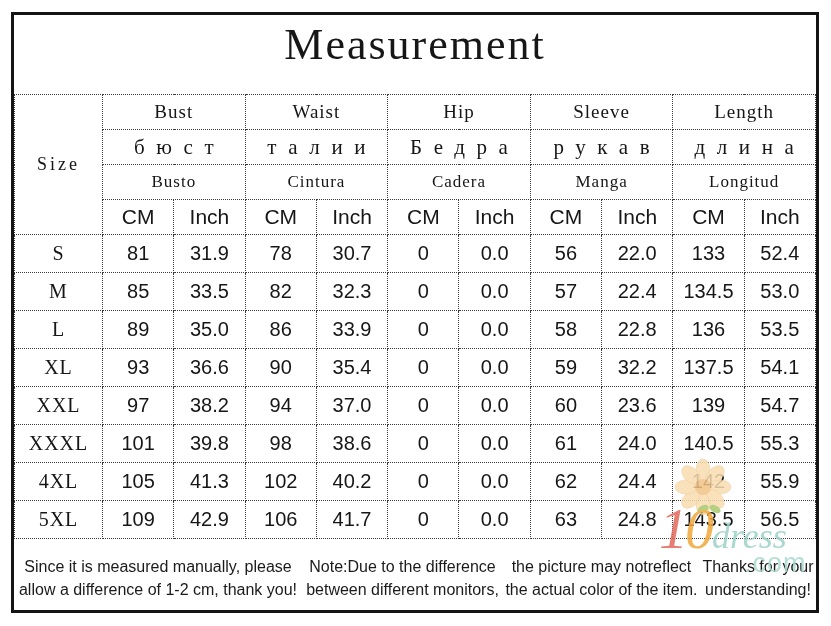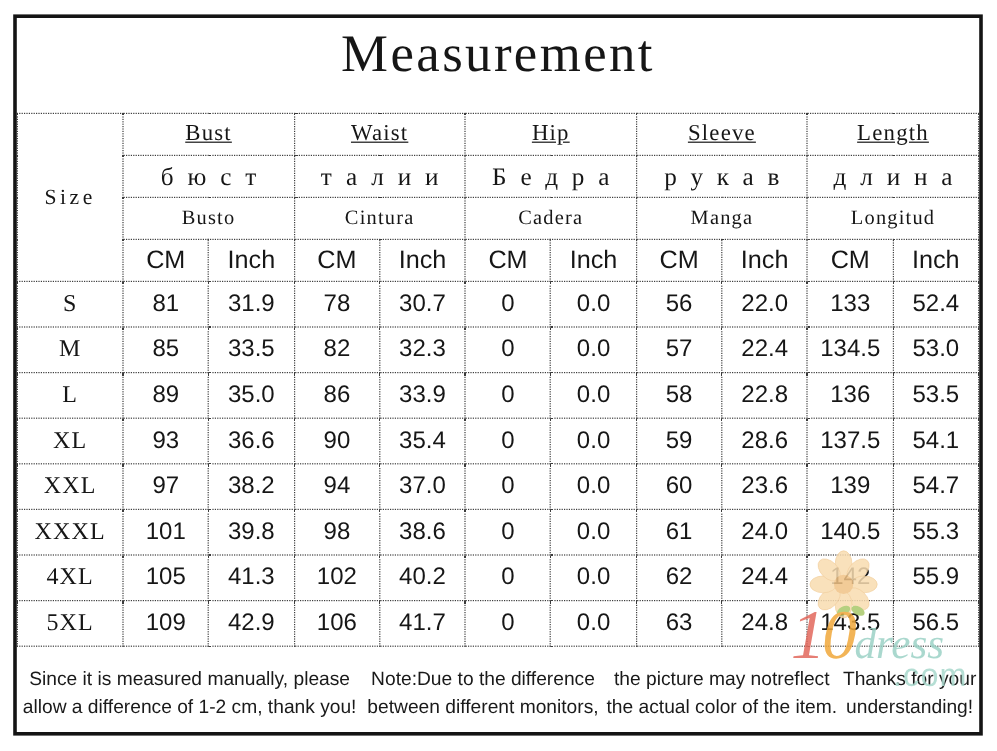--- a/index.html
+++ b/index.html
@@ -30,21 +30,21 @@
     border:1px dotted var(--grid-dotted);
     text-align:center;vertical-align:middle;
     padding:0;overflow:hidden;white-space:nowrap;
     color:var(--text-black);
   }
   tr.hrow{height:35px;}
   tr.drow{height:38px;}
   td.size-head{
     font-family:"Liberation Serif",serif;font-size:18px;letter-spacing:3px;
   }
-  td.h-en{font-family:"Liberation Serif",serif;font-size:19px;letter-spacing:1px;text-decoration:underline;}
+  td.h-en{font-family:"Liberation Serif",serif;font-size:19px;letter-spacing:1px;}
   td.h-ru{
     font-family:"Liberation Serif",serif;font-size:21px;
     letter-spacing:0.55em;text-indent:0.55em;color:var(--accent-red);
   }
   td.h-es{font-family:"Liberation Serif",serif;font-size:17px;letter-spacing:1px;}
   td.unit{font-size:21px;}
   td.size-lbl{font-family:"Liberation Serif",serif;font-size:20px;letter-spacing:1px;}
   td.num{font-size:20px;}
   .cm{color:var(--text-black);}
   .inch{color:var(--accent-red);}
@@ -168,21 +168,21 @@
         </tr>
         <tr class="drow">
           <td class="size-lbl">XL</td>
           <td class="num cm">93</td>
           <td class="num inch">36.6</td>
           <td class="num cm">90</td>
           <td class="num inch">35.4</td>
           <td class="num cm">0</td>
           <td class="num inch">0.0</td>
           <td class="num cm">59</td>
-          <td class="num inch">28.6</td>
+          <td class="num inch">32.2</td>
           <td class="num cm">137.5</td>
           <td class="num inch">54.1</td>
         </tr>
         <tr class="drow">
           <td class="size-lbl">XXL</td>
           <td class="num cm">97</td>
           <td class="num inch">38.2</td>
           <td class="num cm">94</td>
           <td class="num inch">37.0</td>
           <td class="num cm">0</td>

